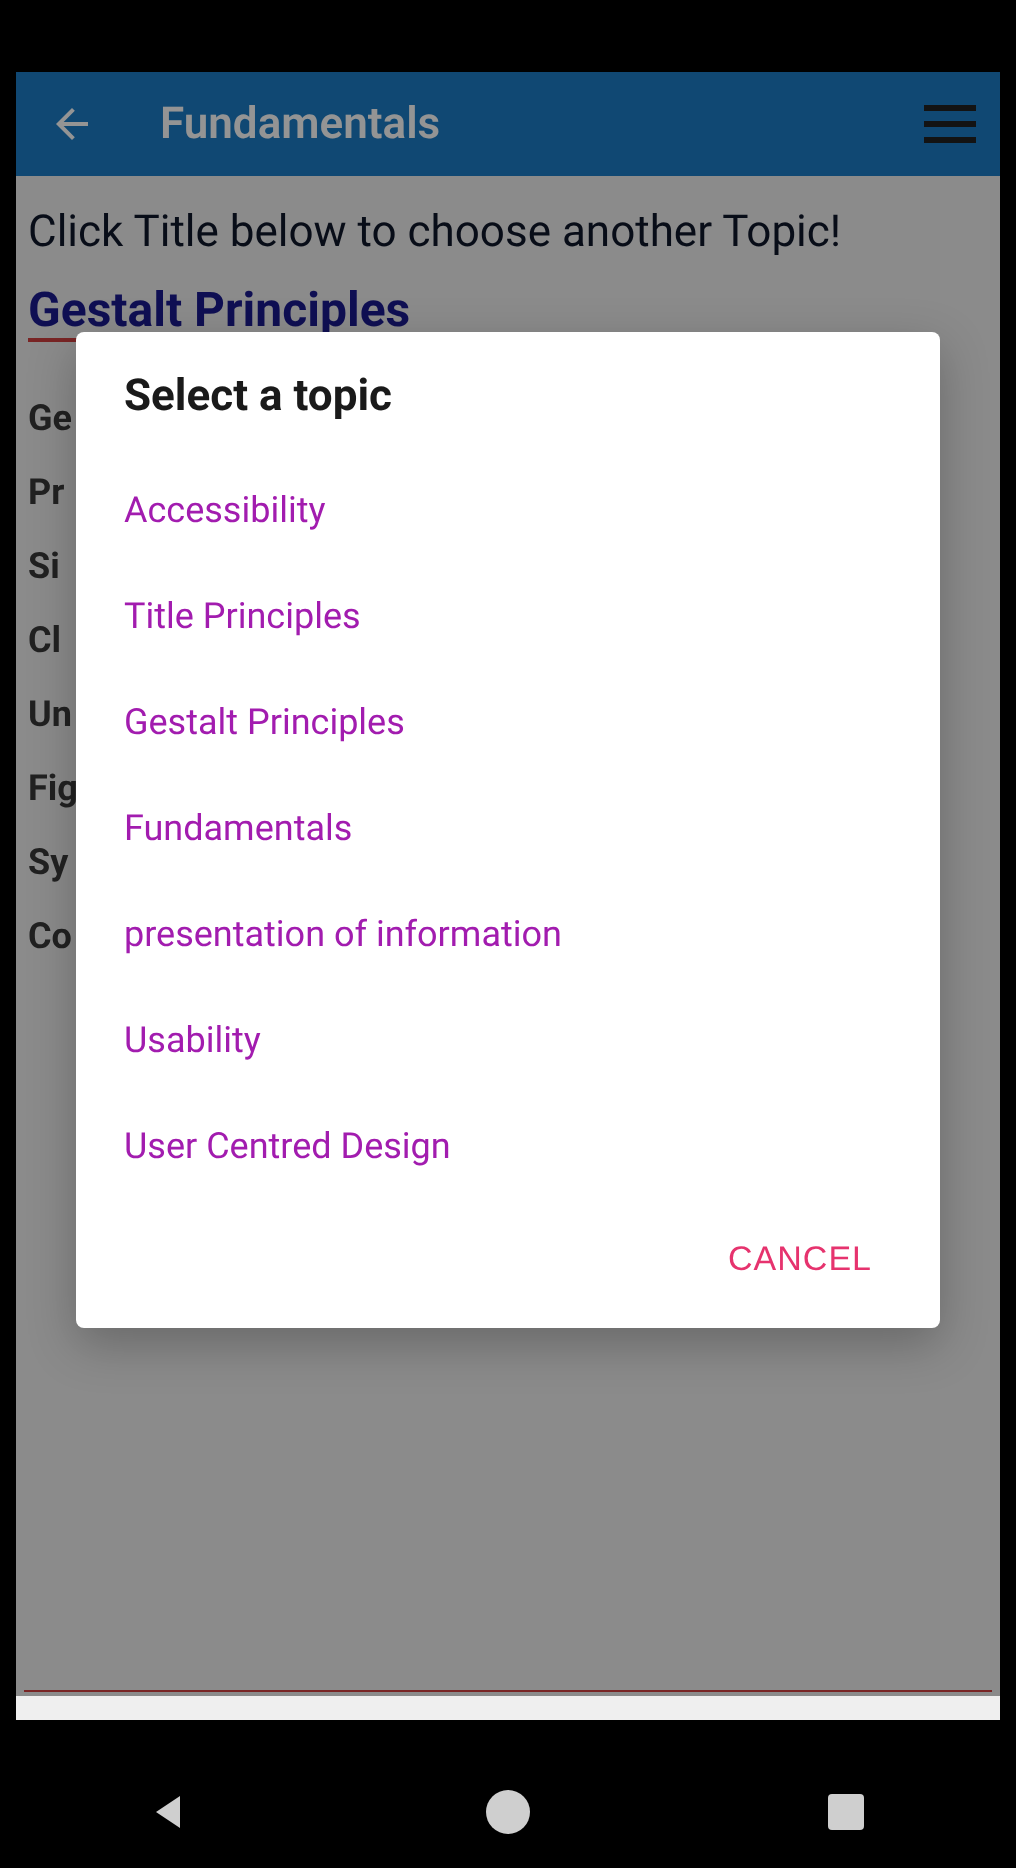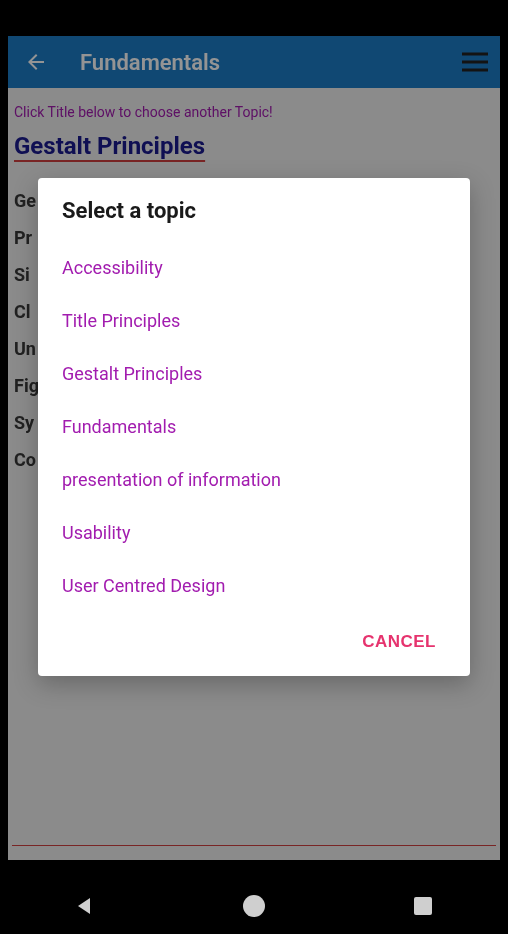--- a/index.html
+++ b/index.html
@@ -4,32 +4,32 @@
 <style>
   * { box-sizing: border-box; margin: 0; padding: 0; }
   html, body { width: 508px; height: 934px; background: #000; font-family: Roboto, -apple-system, Helvetica, Arial, sans-serif; overflow: hidden; }
   .device-frame { position: absolute; left: 8px; top: 36px; width: 492px; height: 824px; background: #efefef; }
   .app-bar { position: relative; height: 52px; background: #1c7cc6; display: flex; align-items: center; padding: 0 16px; color: #fff; }
   .app-bar .back { width: 24px; height: 24px; display: flex; align-items: center; justify-content: center; }
   .app-bar .title { font-size: 22px; font-weight: 600; margin-left: 32px; }
   .app-bar .menu { position: absolute; right: 12px; top: 50%; transform: translateY(-50%); display: flex; flex-direction: column; gap: 5px; }
   .app-bar .menu span { display: block; width: 26px; height: 3px; background: #222; }
   .content { padding: 12px 4px; color: #333; }
-  .hint { font-size: 14px; color: #a21caf; padding: 4px 2px 10px 2px; }
+  .hint { font-size: 22px; color: #0f172a; padding: 4px 2px 10px 2px; }
   .topic-title { font-size: 24px; font-weight: 700; color: #1b1b8f; text-decoration: underline; text-decoration-color: #d04040; text-underline-offset: 6px; padding: 2px 2px 8px 2px; }
   .bg-list { padding-top: 14px; }
   .bg-item { font-size: 18px; font-weight: 700; color: #3a3a3a; padding: 8px 2px; }
   .fineline { position: absolute; left: 4px; right: 4px; bottom: 14px; height: 1px; background: #d04040; }
 
-  .scrim { position: absolute; left: 8px; top: 36px; width: 492px; height: 824px; background: rgba(0,0,0,0.42); display: flex; align-items: flex-start; justify-content: center; }
+  .scrim { position: absolute; left: 8px; top: 24px; width: 492px; height: 824px; background: rgba(0,0,0,0.42); display: flex; align-items: flex-start; justify-content: center; }
   .dialog { margin-top: 142px; width: 432px; background: #fff; border-radius: 4px; box-shadow: 0 8px 24px rgba(0,0,0,0.25); padding: 20px 24px 16px 24px; }
   .dialog-title { font-size: 22px; font-weight: 700; color: #1a1a1a; margin-bottom: 18px; }
   .dialog-item { font-size: 18px; color: #a21caf; padding: 16px 0; cursor: pointer; }
   .dialog-actions { display: flex; justify-content: flex-end; padding-top: 12px; }
-  .cancel-btn { background: none; border: none; color: #e6336e; font-size: 17px; font-weight: 700; letter-spacing: 0.5px; cursor: pointer; padding: 8px 10px; }
+  .cancel-btn { background: none; border: none; color: #e6336e; font-size: 17px; font-weight: 400; letter-spacing: 0.5px; cursor: pointer; padding: 8px 10px; }
 
   .navbar { position: absolute; left: 0; right: 0; bottom: 0; height: 56px; background: #000; display: flex; align-items: center; justify-content: space-around; }
   .nav-icon { width: 28px; height: 28px; display: flex; align-items: center; justify-content: center; }
   .nav-back svg, .nav-home svg, .nav-recent svg { fill: #cfcfcf; }
   .nav-home .dot { width: 22px; height: 22px; border-radius: 50%; background: #cfcfcf; }
   .nav-recent .sq { width: 18px; height: 18px; background: #cfcfcf; border-radius: 2px; }
 </style>
 </head>
 <body>
 

